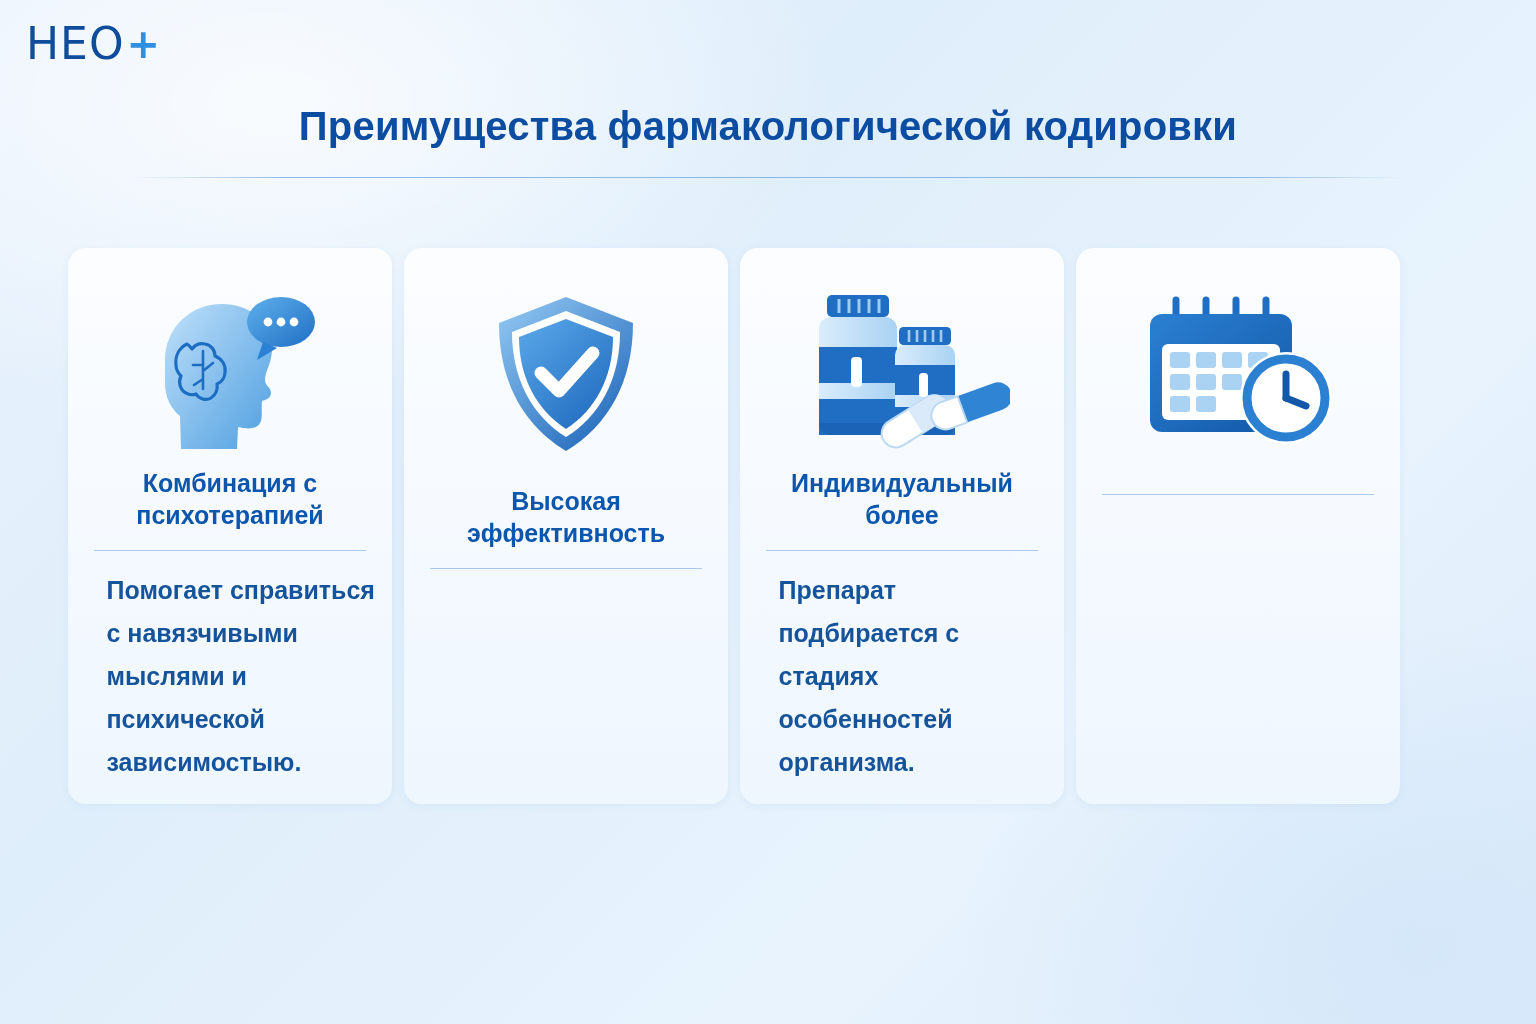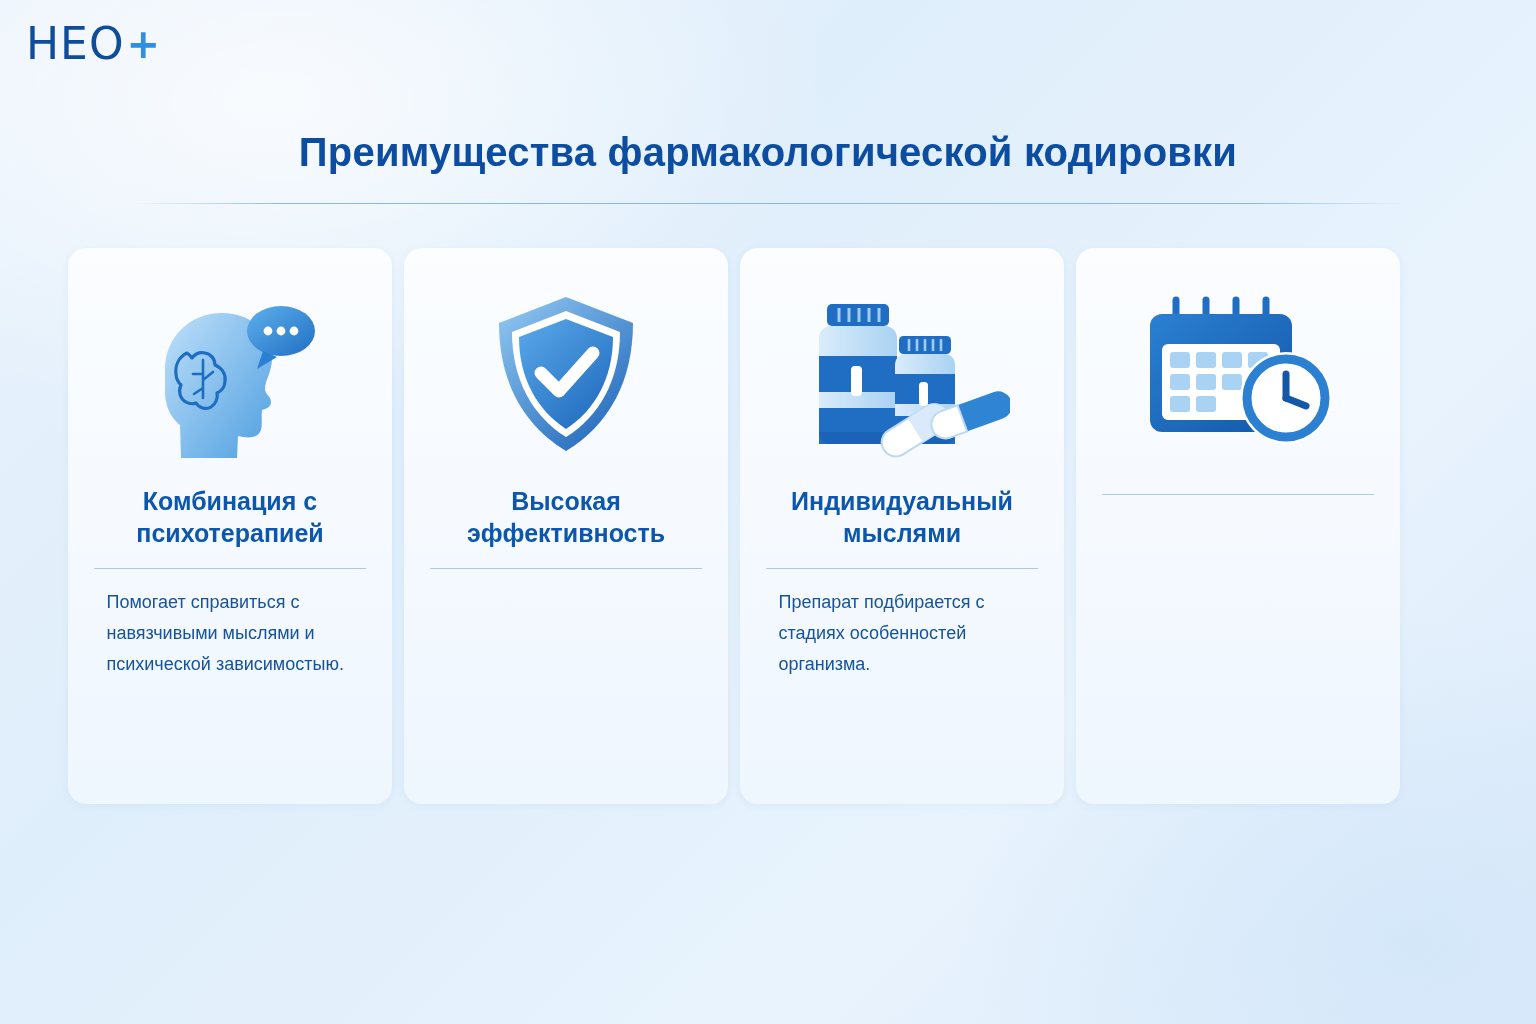--- a/index.html
+++ b/index.html
@@ -56,21 +56,20 @@
     top: 104px;
     left: 0;
     width: 100%;
     text-align: center;
   }
   .title {
     font-size: 40px;
     font-weight: 700;
     color: #0c4da2;
     letter-spacing: 0.2px;
-    margin-top: 26px;
   }
   .title-rule {
     width: 1272px;
     height: 1px;
     margin: 28px auto 0;
     background: linear-gradient(to right, rgba(120,175,225,0), rgba(120,175,225,0.85) 12%, rgba(120,175,225,0.85) 88%, rgba(120,175,225,0));
   }
 
   .cards {
     position: absolute;
@@ -114,26 +113,26 @@
   }
 
   .card-rule {
     width: 272px;
     height: 1px;
     background: rgba(140,185,230,0.75);
     margin: 14px 0 18px;
   }
 
   .card-text {
-    font-size: 18px;
+    font-size: 25px;
     line-height: 1.72;
     color: #15539b;
     text-align: left;
     width: 100%;
-    font-weight: 400;
+    font-weight: 700;
     margin-left: 29px;
   }
 </style>
 </head>
 <body>
 
 <div class="bg-wash"></div>
 
 <div class="logo">
   <span class="logo-text">HEO</span>
@@ -244,21 +243,21 @@
           <rect x="82" y="128" width="74" height="28" rx="14" fill="#ffffff" stroke="#bcd9f2" stroke-width="2"></rect>
           <path d="M119 128h23a14 14 0 0 1 14 14 14 14 0 0 1-14 14h-23z" fill="#dbeafb"></path>
         </g>
         <g transform="rotate(-20 180 130)">
           <rect x="150" y="112" width="70" height="28" rx="14" fill="#2f84d4"></rect>
           <path d="M150 112h18a0 0 0 0 1 0 0v28a0 0 0 0 1 0 0h-18a14 14 0 0 1-14-14 14 14 0 0 1 14-14z" fill="#ffffff" stroke="#bcd9f2" stroke-width="2"></path>
           <rect x="150" y="112" width="35" height="28" rx="0" fill="#2f84d4" opacity="0"></rect>
         </g>
       </svg>
     </div>
-    <div class="card-title">Индивидуальный мыслями</div>
+    <div class="card-title">Индивидуальный более</div>
     <div class="card-rule"></div>
     <div class="card-text">Препарат подбирается с стадиях особенностей организма.</div>
   </div>
 
   <div class="card">
     <div class="icon-box">
       <svg width="220" height="175" viewBox="0 0 220 175">
         <defs>
           <linearGradient id="g4" x1="0" y1="0" x2="1" y2="1">
             <stop offset="0" stop-color="#2b80d2"></stop>

